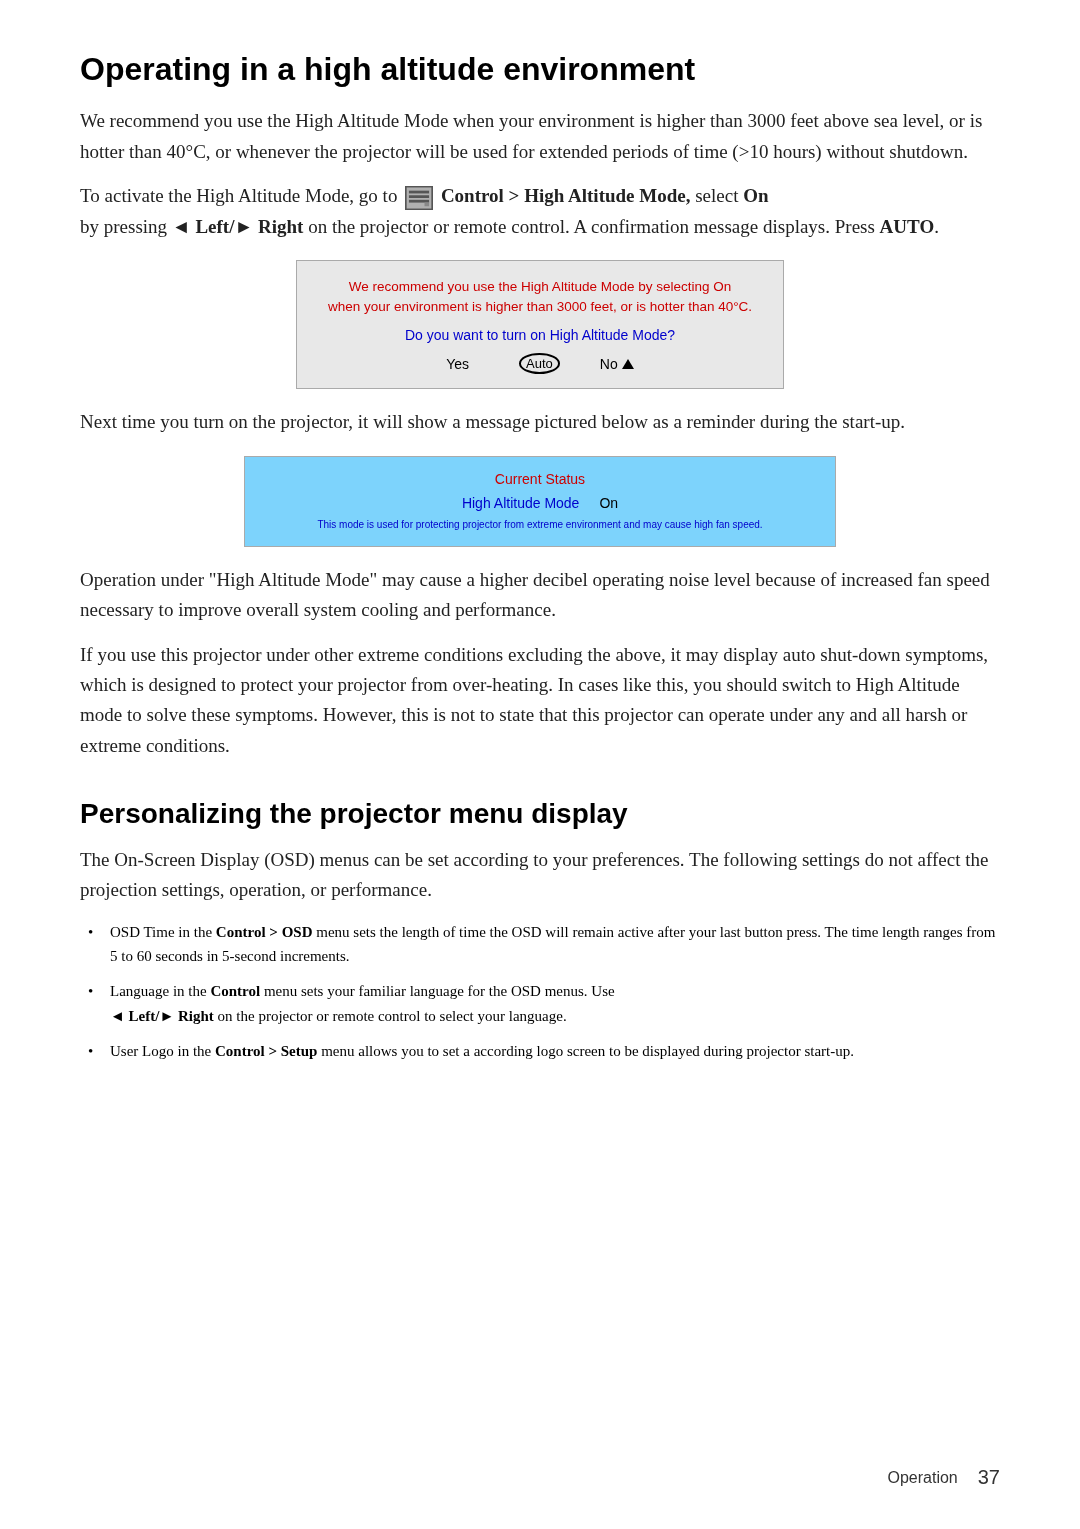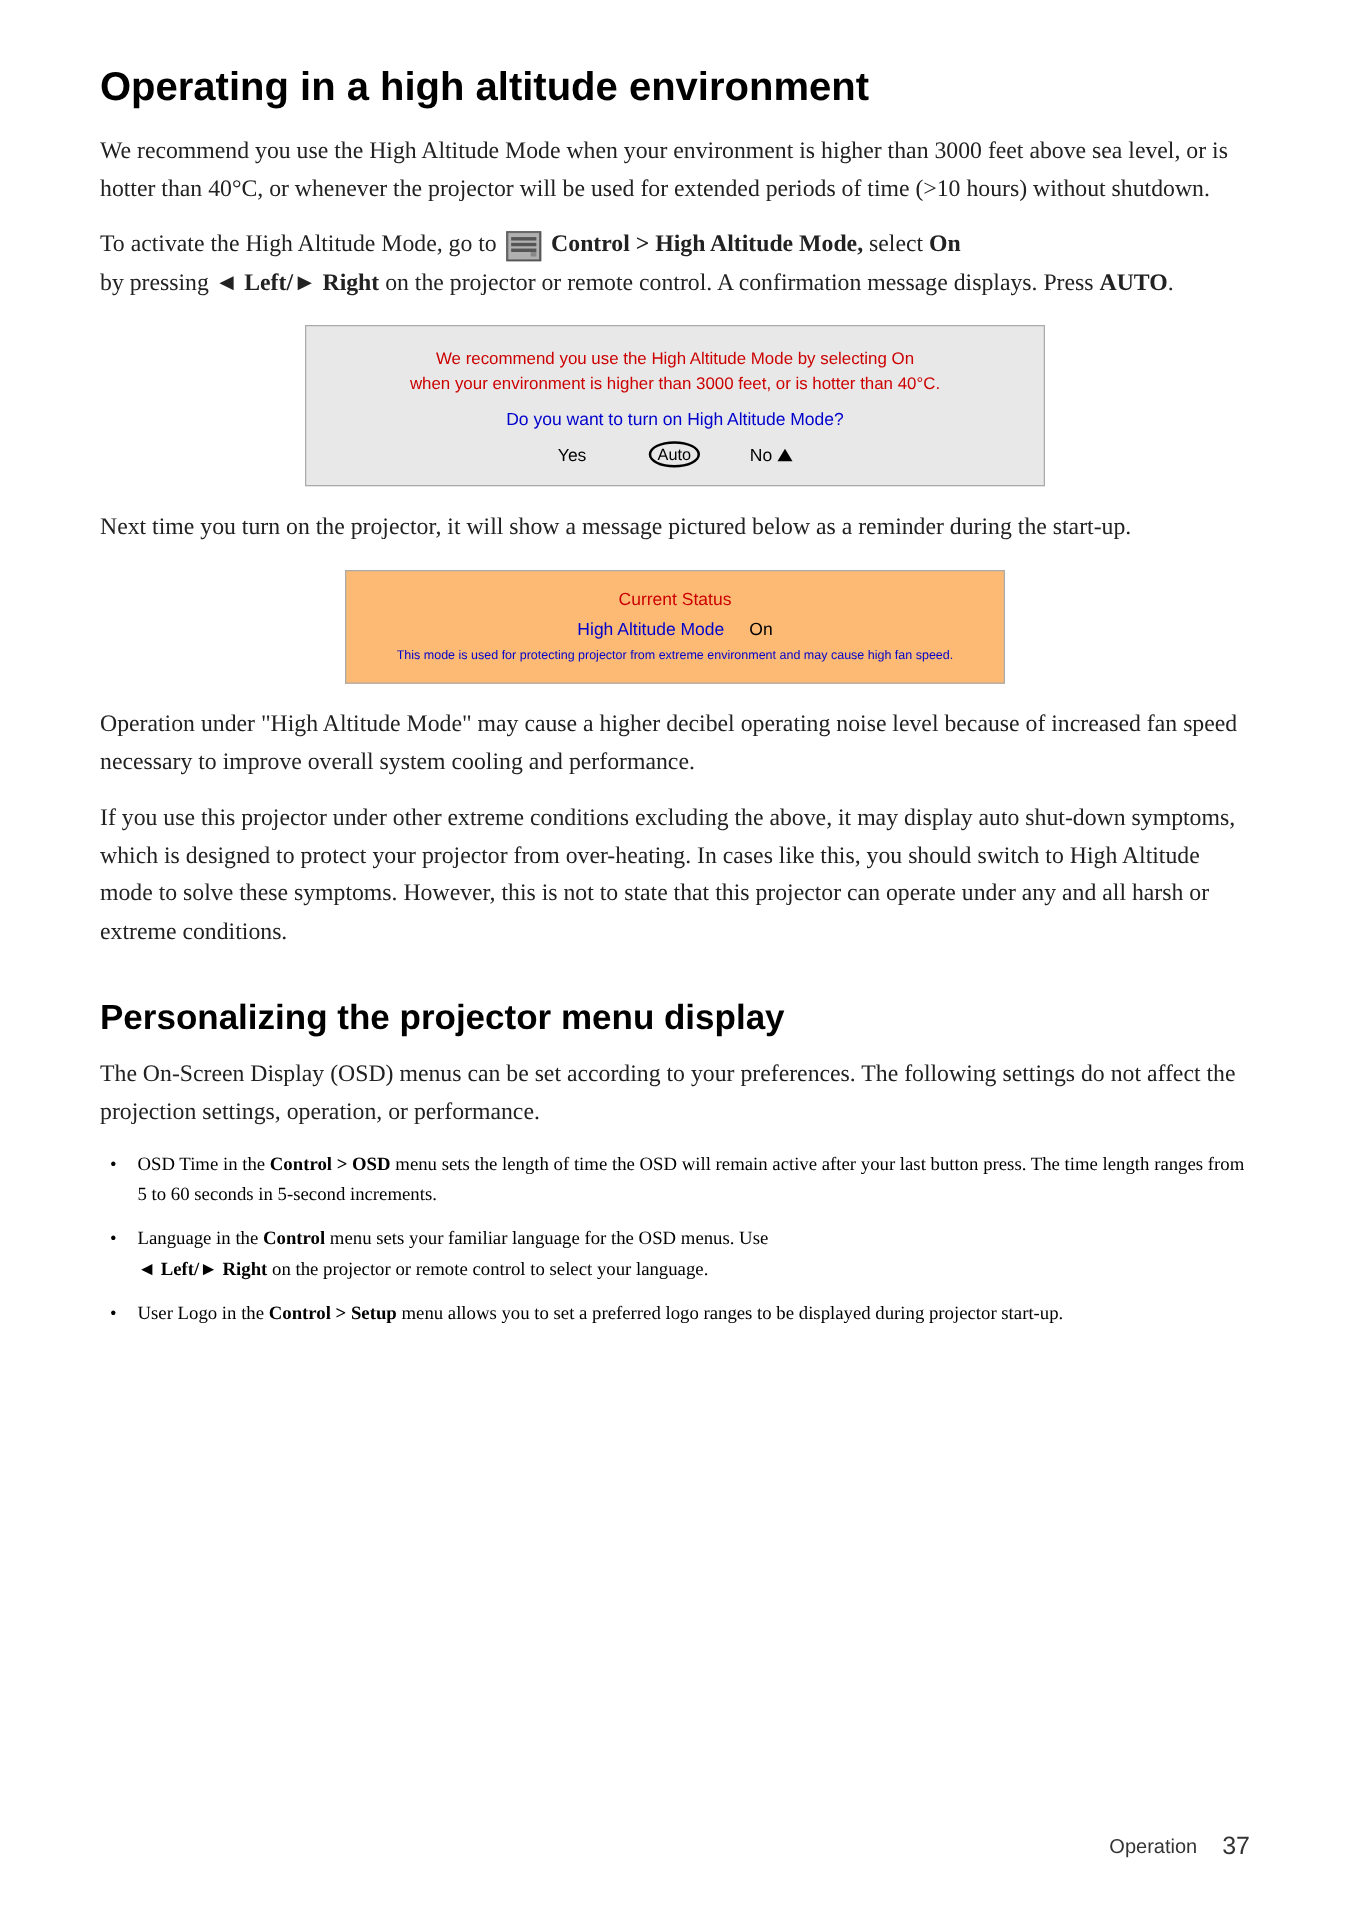--- a/index.html
+++ b/index.html
@@ -52,21 +52,21 @@
     .inline-icon svg {
       width: 100%;
       height: 100%;
     }
 
     .dialog-box {
       border: 1px solid #aaa;
       background: #e8e8e8;
       padding: 16px 24px 14px 24px;
       margin: 18px auto;
-      width: 592px;
+      width: 488px;
       text-align: center;
     }
 
     .dialog-box .warning-text {
       color: #cc0000;
       font-size: 13.5px;
       line-height: 1.5;
       margin-bottom: 10px;
       font-family: Arial, sans-serif;
     }
@@ -117,24 +117,24 @@
       width: 0;
       height: 0;
       border-left: 6px solid transparent;
       border-right: 6px solid transparent;
       border-bottom: 10px solid #000;
       display: inline-block;
     }
 
     .status-box {
       border: 1px solid #aaa;
-      background: #fdba74;
+      background: #7dd3fc;
       padding: 14px 24px 14px 24px;
       margin: 18px auto;
-      width: 528px;
+      width: 592px;
       text-align: center;
     }
 
     .status-box .status-title {
       color: #cc0000;
       font-size: 14px;
       font-family: Arial, sans-serif;
       margin-bottom: 8px;
     }
 
@@ -272,20 +272,20 @@
 
 <ul class="bullet-list">
   <li>
     <span>OSD Time in the </span><strong>Control &gt; OSD</strong><span> menu sets the length of time the OSD will remain active after your last button press. The time length ranges from 5 to 60 seconds in 5-second increments.</span>
   </li>
   <li>
     <span>Language in the </span><strong>Control</strong><span> menu sets your familiar language for the OSD menus. Use<br>
     </span><strong>◄ Left/</strong><strong>► Right</strong><span> on the projector or remote control to select your language.</span>
   </li>
   <li>
-    <span>User Logo in the </span><strong>Control &gt; Setup</strong><span> menu allows you to set a preferred logo ranges to be displayed during projector start-up.</span>
+    <span>User Logo in the </span><strong>Control &gt; Setup</strong><span> menu allows you to set a according logo screen to be displayed during projector start-up.</span>
   </li>
 </ul>
 
 <div class="footer-bar">
   <span class="footer-section">Operation</span>
   <span class="footer-page">37</span>
 </div>
 
 </body></html>

